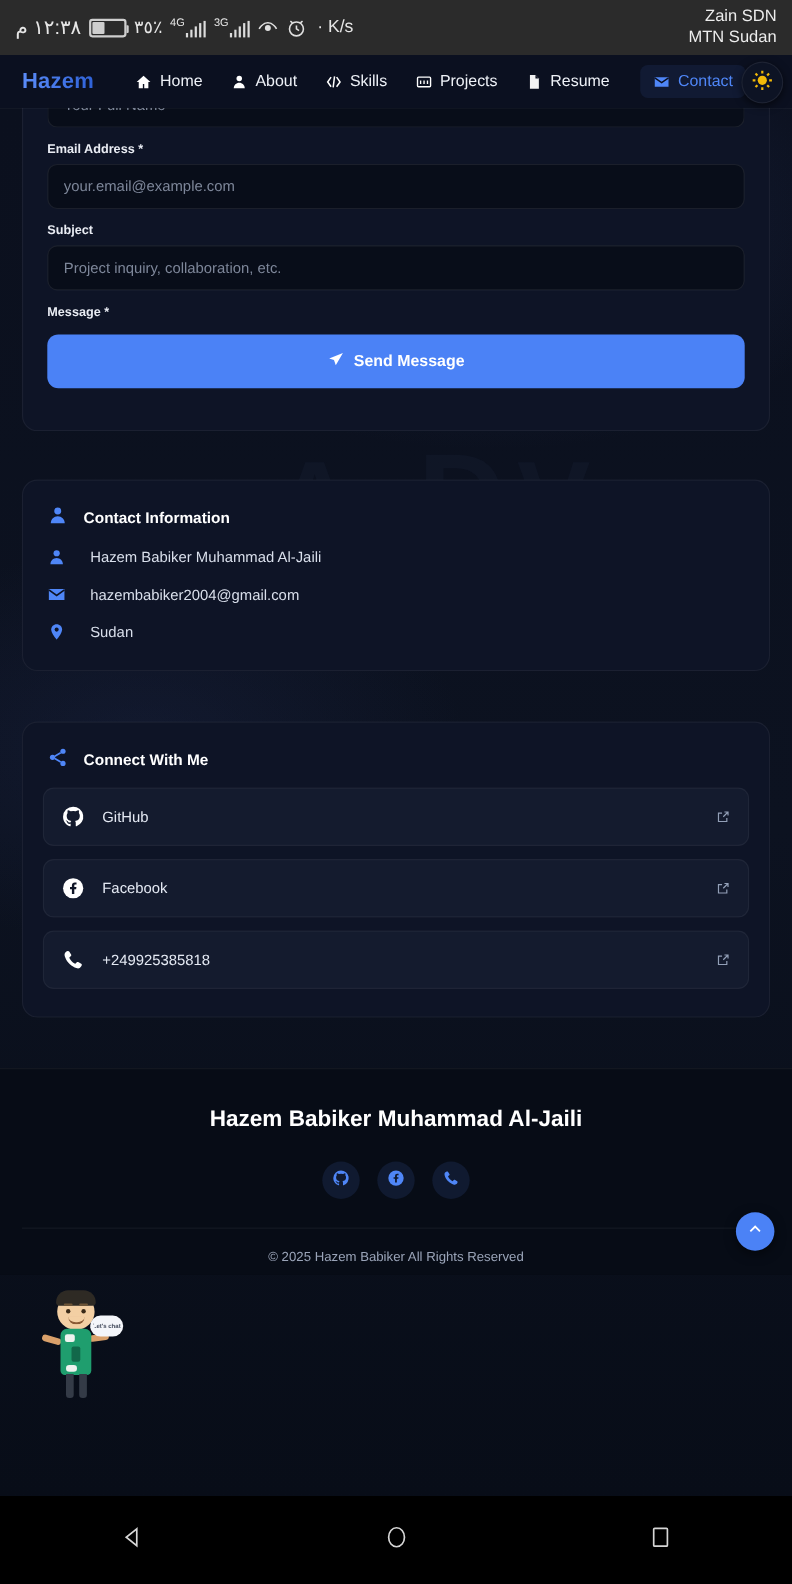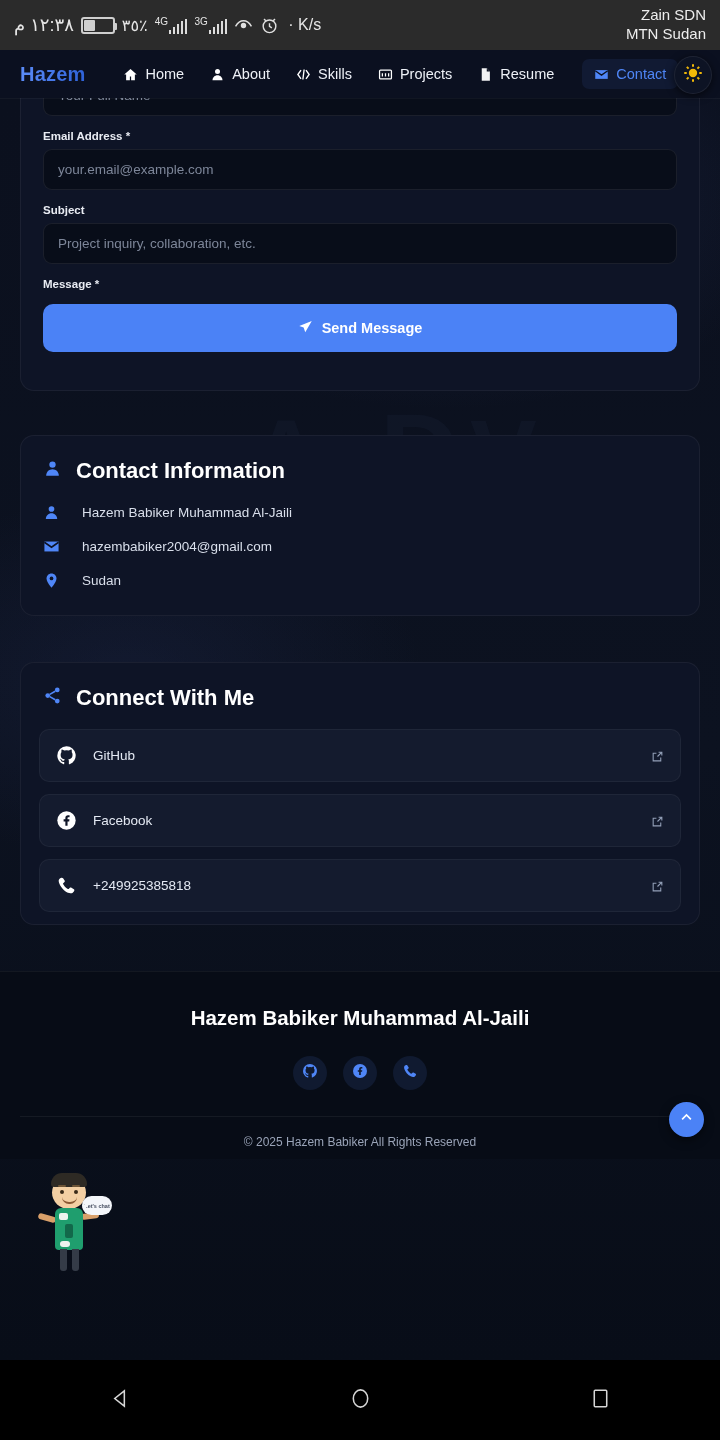--- a/index.html
+++ b/index.html
@@ -110,33 +110,33 @@
     width:100%; background:#4b82f6; border:none; border-radius:10px;
     color:#fff; font-size:14.5px; font-weight:bold; padding:15px 0;
     display:flex; align-items:center; justify-content:center; gap:9px;
     font-family:"Liberation Sans", sans-serif; margin-top:4px;
   }
   .btn-send svg { width:15px; height:15px; }
 
   
   .info-card { margin-top:44px; padding:22px 22px 26px; }
   .card-title {
-    display:flex; align-items:flex-start; gap:14px;
-    font-size:22px; font-weight:bold; color:#fff; margin-bottom:20px;
+    display:flex; align-items:flex-end; gap:14px;
+    font-size:14px; font-weight:bold; color:#fff; margin-bottom:20px;
   }
   .card-title .ti { width:19px; height:19px; color:#4f86f7; flex:none; }
   .card-title .ti svg { width:100%; height:100%; }
   .inforow { display:flex; align-items:center; gap:22px; margin-bottom:17px; }
   .inforow:last-child { margin-bottom:0; }
   .inforow .ic { width:17px; height:17px; color:#4f86f7; flex:none; display:flex; align-items:center; justify-content:center; }
   .inforow .ic svg { width:100%; height:100%; }
   .inforow .tx { font-size:13.5px; color:#d9dfeb; }
 
   
-  .connect-card { margin-top:46px; padding:22px 18px 12px; }
+  .connect-card { margin-top:46px; padding:22px 18px 25px; }
   .connect-card .card-title { margin-bottom:18px; margin-left:4px; }
   .linkrow {
     display:flex; align-items:center; gap:16px;
     background:#141b2e; border:1px solid rgba(255,255,255,.05);
     border-radius:10px; padding:15px 16px; margin-bottom:12px;
   }
   .linkrow:last-child { margin-bottom:0; }
   .linkrow .bi { width:21px; height:21px; color:#fff; flex:none; }
   .linkrow .bi svg { width:100%; height:100%; }
   .linkrow .lbl { font-size:13.5px; color:#e4e9f3; flex:1; }

